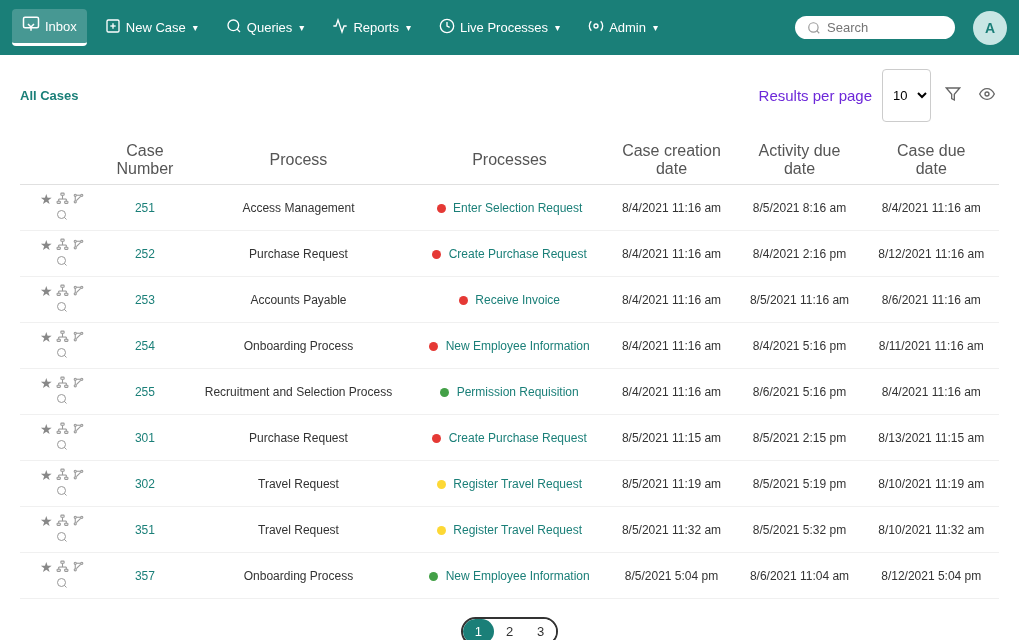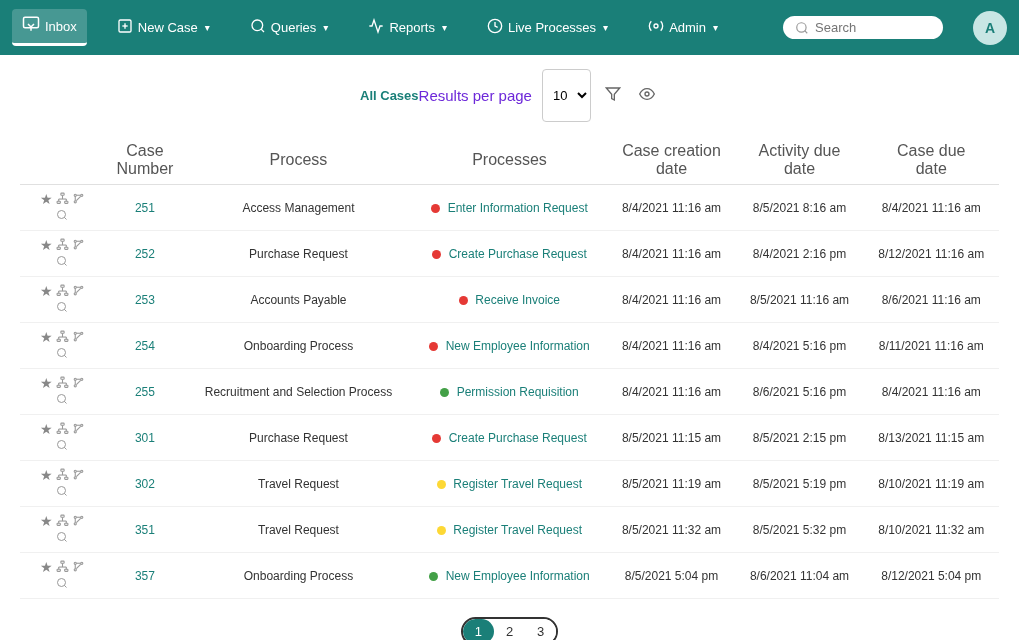--- a/index.html
+++ b/index.html
@@ -5,21 +5,21 @@
     * { box-sizing: border-box; margin: 0; padding: 0; }
     body { font-family: Arial, sans-serif; font-size: 13px; background: #f5f5f5; width: 1019px; height: 640px; overflow: hidden; }
 
     
     .navbar {
       background: #1a7f78;
       height: 55px;
       display: flex;
       align-items: center;
       padding: 0 12px;
-      gap: 20px;
+      gap: 8px;
       justify-content: flex-end;
     }
     .nav-item {
       color: white;
       display: flex;
       align-items: center;
       gap: 5px;
       padding: 6px 10px;
       border-radius: 4px;
       cursor: pointer;
@@ -62,21 +62,21 @@
       cursor: pointer;
     }
 
     
     .content { background: white; padding: 14px 20px; height: calc(640px - 55px); overflow-y: auto; }
 
     
     .toolbar {
       display: flex;
       align-items: center;
-      justify-content: center;
+      justify-content: space-between;
       margin-bottom: 14px;
     }
     .all-cases-label { color: #1a7f78; font-weight: bold; font-size: 13px; }
     .toolbar-right { display: flex; align-items: center; gap: 10px; }
     .results-label { font-size: 15px; color: #6d28d9; }
     .results-select {
       border: 1px solid #ccc;
       border-radius: 4px;
       padding: 17px 6px;
       font-size: 13px;
@@ -324,21 +324,21 @@
                   <circle cx="11" cy="11" r="8"></circle>
                   <line x1="21" y1="21" x2="16.65" y2="16.65"></line>
                 </svg>
         </span>
       </div>
     </td>
     <td><span class="case-num">251</span></td>
     <td>Access Management</td>
     <td>
       <span class="dot dot-red"></span>
-      <span class="activity-link">Enter Information Request</span>
+      <span class="activity-link">Enter Selection Request</span>
     </td>
     <td>8/4/2021 11:16 am</td>
     <td>8/5/2021 8:16 am</td>
     <td>8/4/2021 11:16 am</td>
   </tr>
         <tr>
     <td>
       <div class="row-actions">
         <div class="row-actions-top">
           <span class="star-icon" title="Favorite">★</span>

